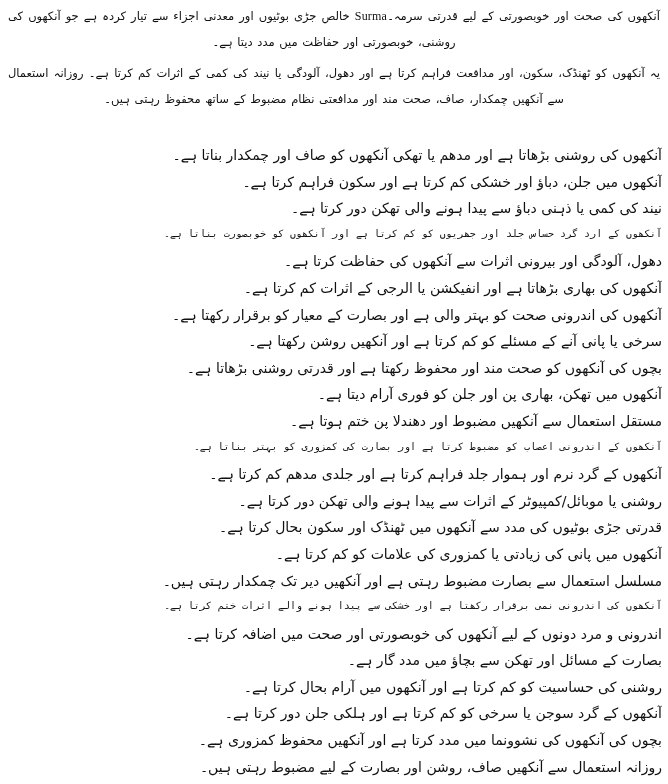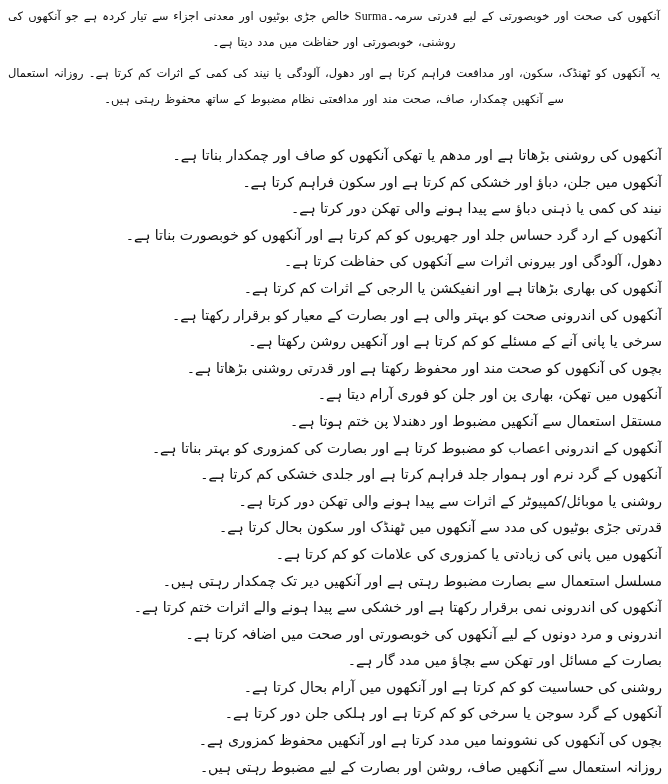--- a/index.html
+++ b/index.html
@@ -54,21 +54,22 @@
     font-size: 14px;
     line-height: 26.6px;
     height: 26.6px;
     color: #101010;
     white-space: nowrap;
     padding-left: 8px;
     padding-right: 0;
     overflow: hidden;
   }
   .benefit-line.wide {
-    font-size: 14px;
+    font-size: 10px;
+    font-family: Liberation Mono, monospace;
   }
   .closing {
     text-align: center;
     font-size: 11.5px;
     line-height: 26.6px;
     color: #101010;
     white-space: nowrap;
     margin-top: 0;
   }
 </style>
@@ -89,21 +90,21 @@
     <li class="benefit-line">نیند کی کمی یا ذہنی دباؤ سے پیدا ہونے والی تھکن دور کرتا ہے۔</li>
     <li class="benefit-line wide">آنکھوں کے ارد گرد حساس جلد اور جھریوں کو کم کرتا ہے اور آنکھوں کو خوبصورت بناتا ہے۔</li>
     <li class="benefit-line">دھول، آلودگی اور بیرونی اثرات سے آنکھوں کی حفاظت کرتا ہے۔</li>
     <li class="benefit-line">آنکھوں کی بھاری بڑھاتا ہے اور انفیکشن یا الرجی کے اثرات کم کرتا ہے۔</li>
     <li class="benefit-line">آنکھوں کی اندرونی صحت کو بہتر والی ہے اور بصارت کے معیار کو برقرار رکھتا ہے۔</li>
     <li class="benefit-line">سرخی یا پانی آنے کے مسئلے کو کم کرتا ہے اور آنکھیں روشن رکھتا ہے۔</li>
     <li class="benefit-line">بچوں کی آنکھوں کو صحت مند اور محفوظ رکھتا ہے اور قدرتی روشنی بڑھاتا ہے۔</li>
     <li class="benefit-line">آنکھوں میں تھکن، بھاری پن اور جلن کو فوری آرام دیتا ہے۔</li>
     <li class="benefit-line">مستقل استعمال سے آنکھیں مضبوط اور دھندلا پن ختم ہوتا ہے۔</li>
     <li class="benefit-line wide">آنکھوں کے اندرونی اعصاب کو مضبوط کرتا ہے اور بصارت کی کمزوری کو بہتر بناتا ہے۔</li>
-    <li class="benefit-line">آنکھوں کے گرد نرم اور ہموار جلد فراہم کرتا ہے اور جلدی خشکی کم کرتا ہے۔</li>
+    <li class="benefit-line">آنکھوں کے گرد نرم اور ہموار جلد فراہم کرتا ہے اور جلدی مدھم کم کرتا ہے۔</li>
     <li class="benefit-line">روشنی یا موبائل/کمپیوٹر کے اثرات سے پیدا ہونے والی تھکن دور کرتا ہے۔</li>
     <li class="benefit-line">قدرتی جڑی بوٹیوں کی مدد سے آنکھوں میں ٹھنڈک اور سکون بحال کرتا ہے۔</li>
     <li class="benefit-line">آنکھوں میں پانی کی زیادتی یا کمزوری کی علامات کو کم کرتا ہے۔</li>
     <li class="benefit-line">مسلسل استعمال سے بصارت مضبوط رہتی ہے اور آنکھیں دیر تک چمکدار رہتی ہیں۔</li>
     <li class="benefit-line wide">آنکھوں کی اندرونی نمی برقرار رکھتا ہے اور خشکی سے پیدا ہونے والے اثرات ختم کرتا ہے۔</li>
     <li class="benefit-line">اندرونی و مرد دونوں کے لیے آنکھوں کی خوبصورتی اور صحت میں اضافہ کرتا ہے۔</li>
     <li class="benefit-line">بصارت کے مسائل اور تھکن سے بچاؤ میں مدد گار ہے۔</li>
     <li class="benefit-line">روشنی کی حساسیت کو کم کرتا ہے اور آنکھوں میں آرام بحال کرتا ہے۔</li>
     <li class="benefit-line">آنکھوں کے گرد سوجن یا سرخی کو کم کرتا ہے اور ہلکی جلن دور کرتا ہے۔</li>
     <li class="benefit-line">بچوں کی آنکھوں کی نشوونما میں مدد کرتا ہے اور آنکھیں محفوظ کمزوری ہے۔</li>

